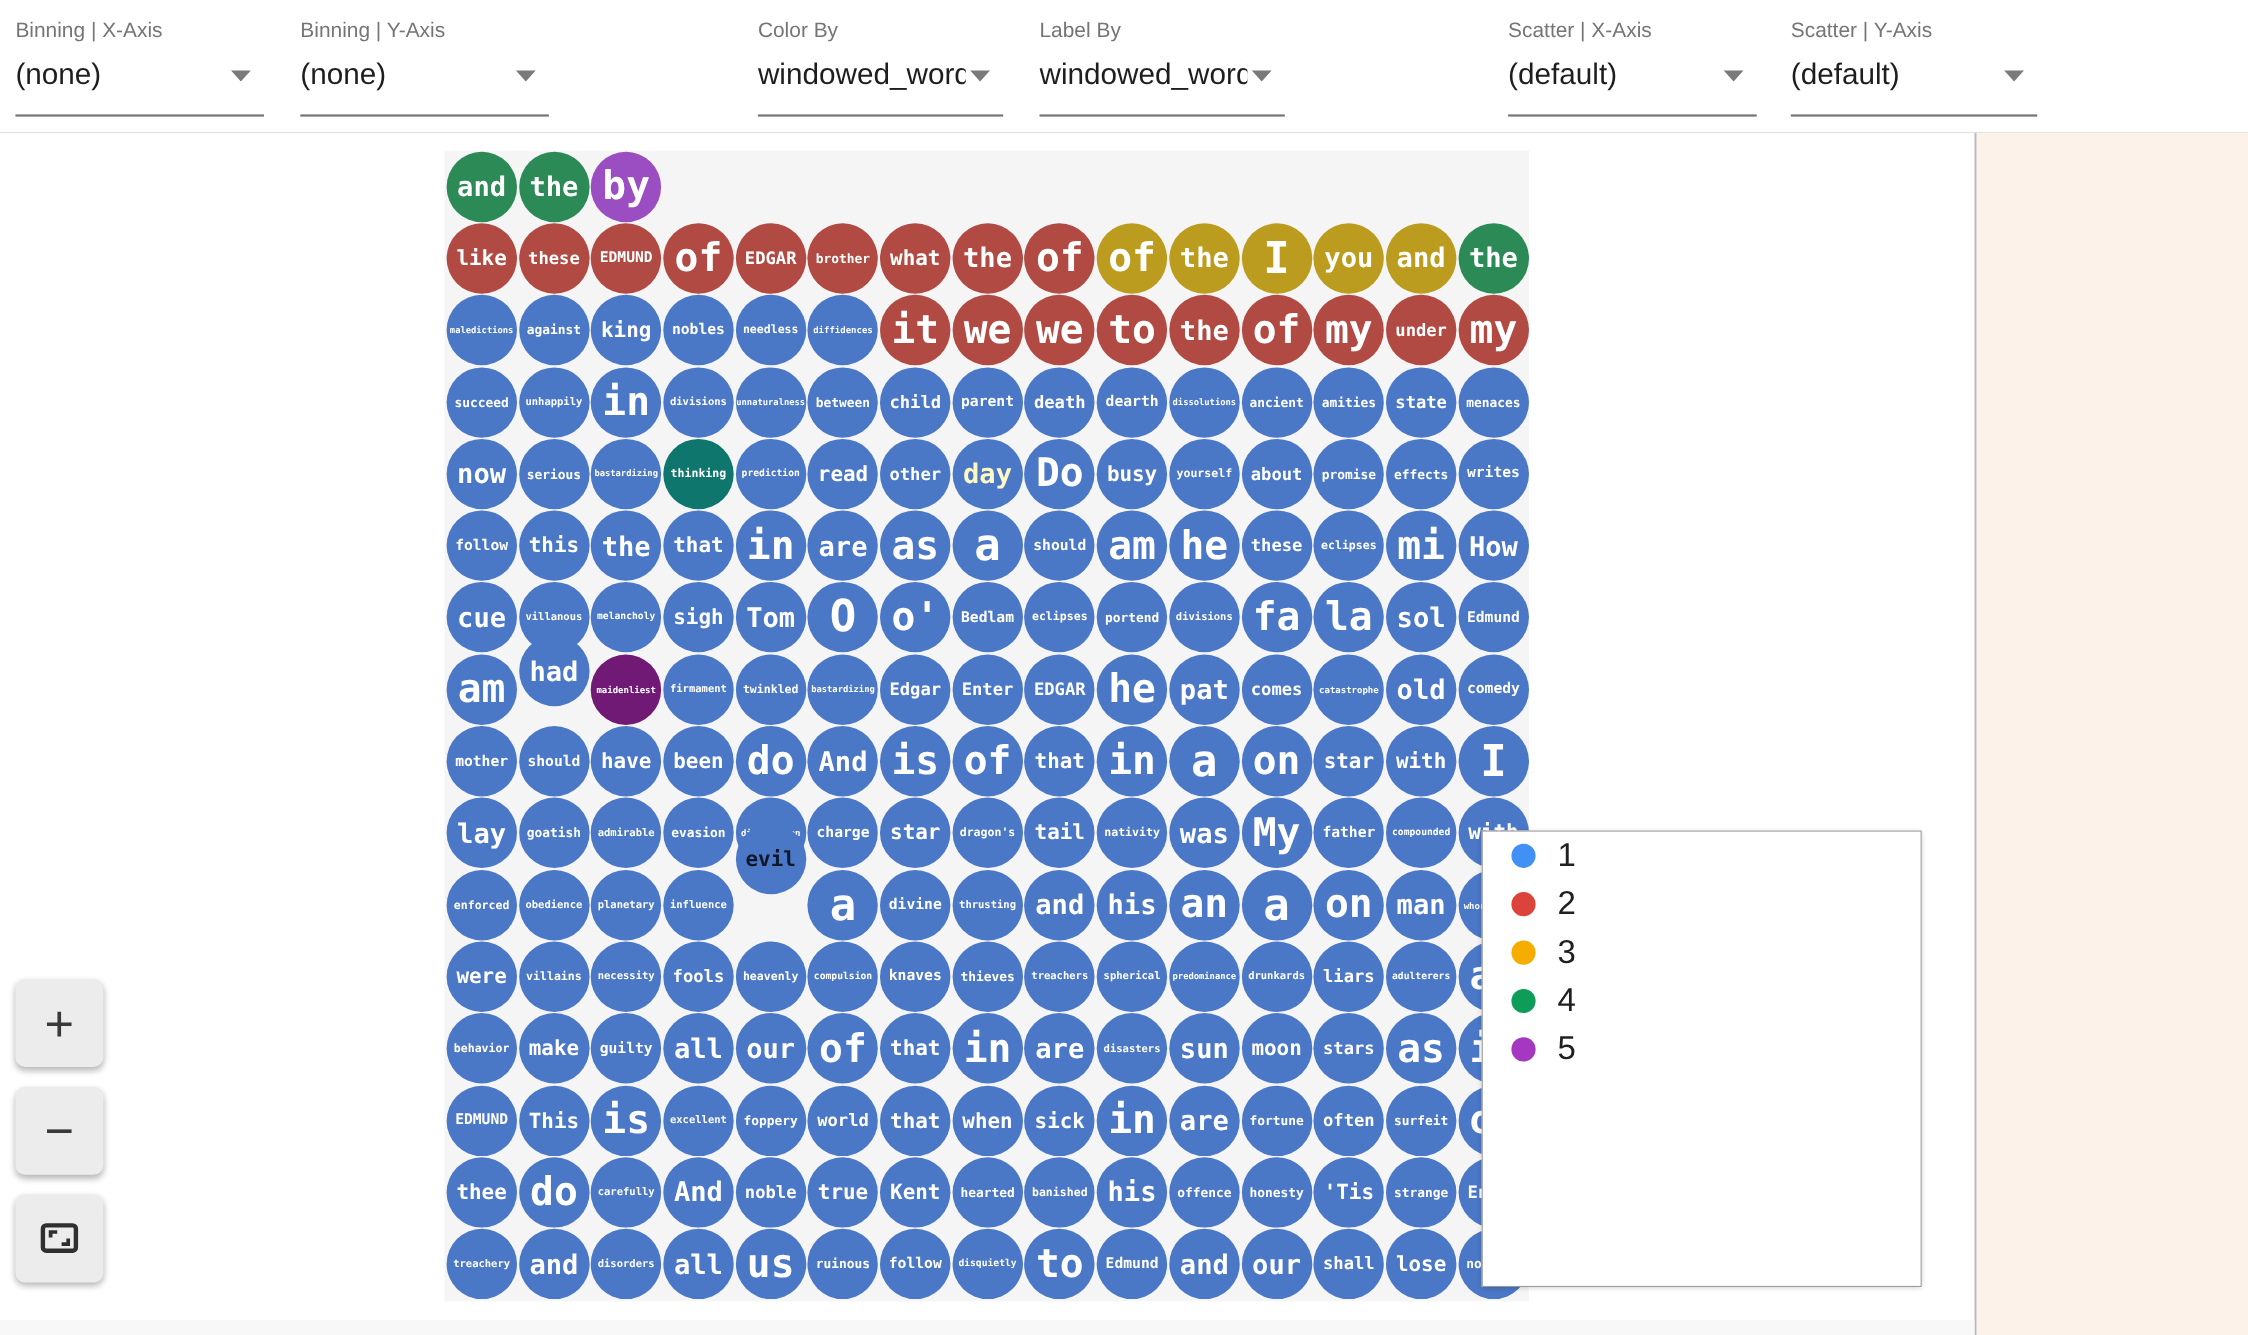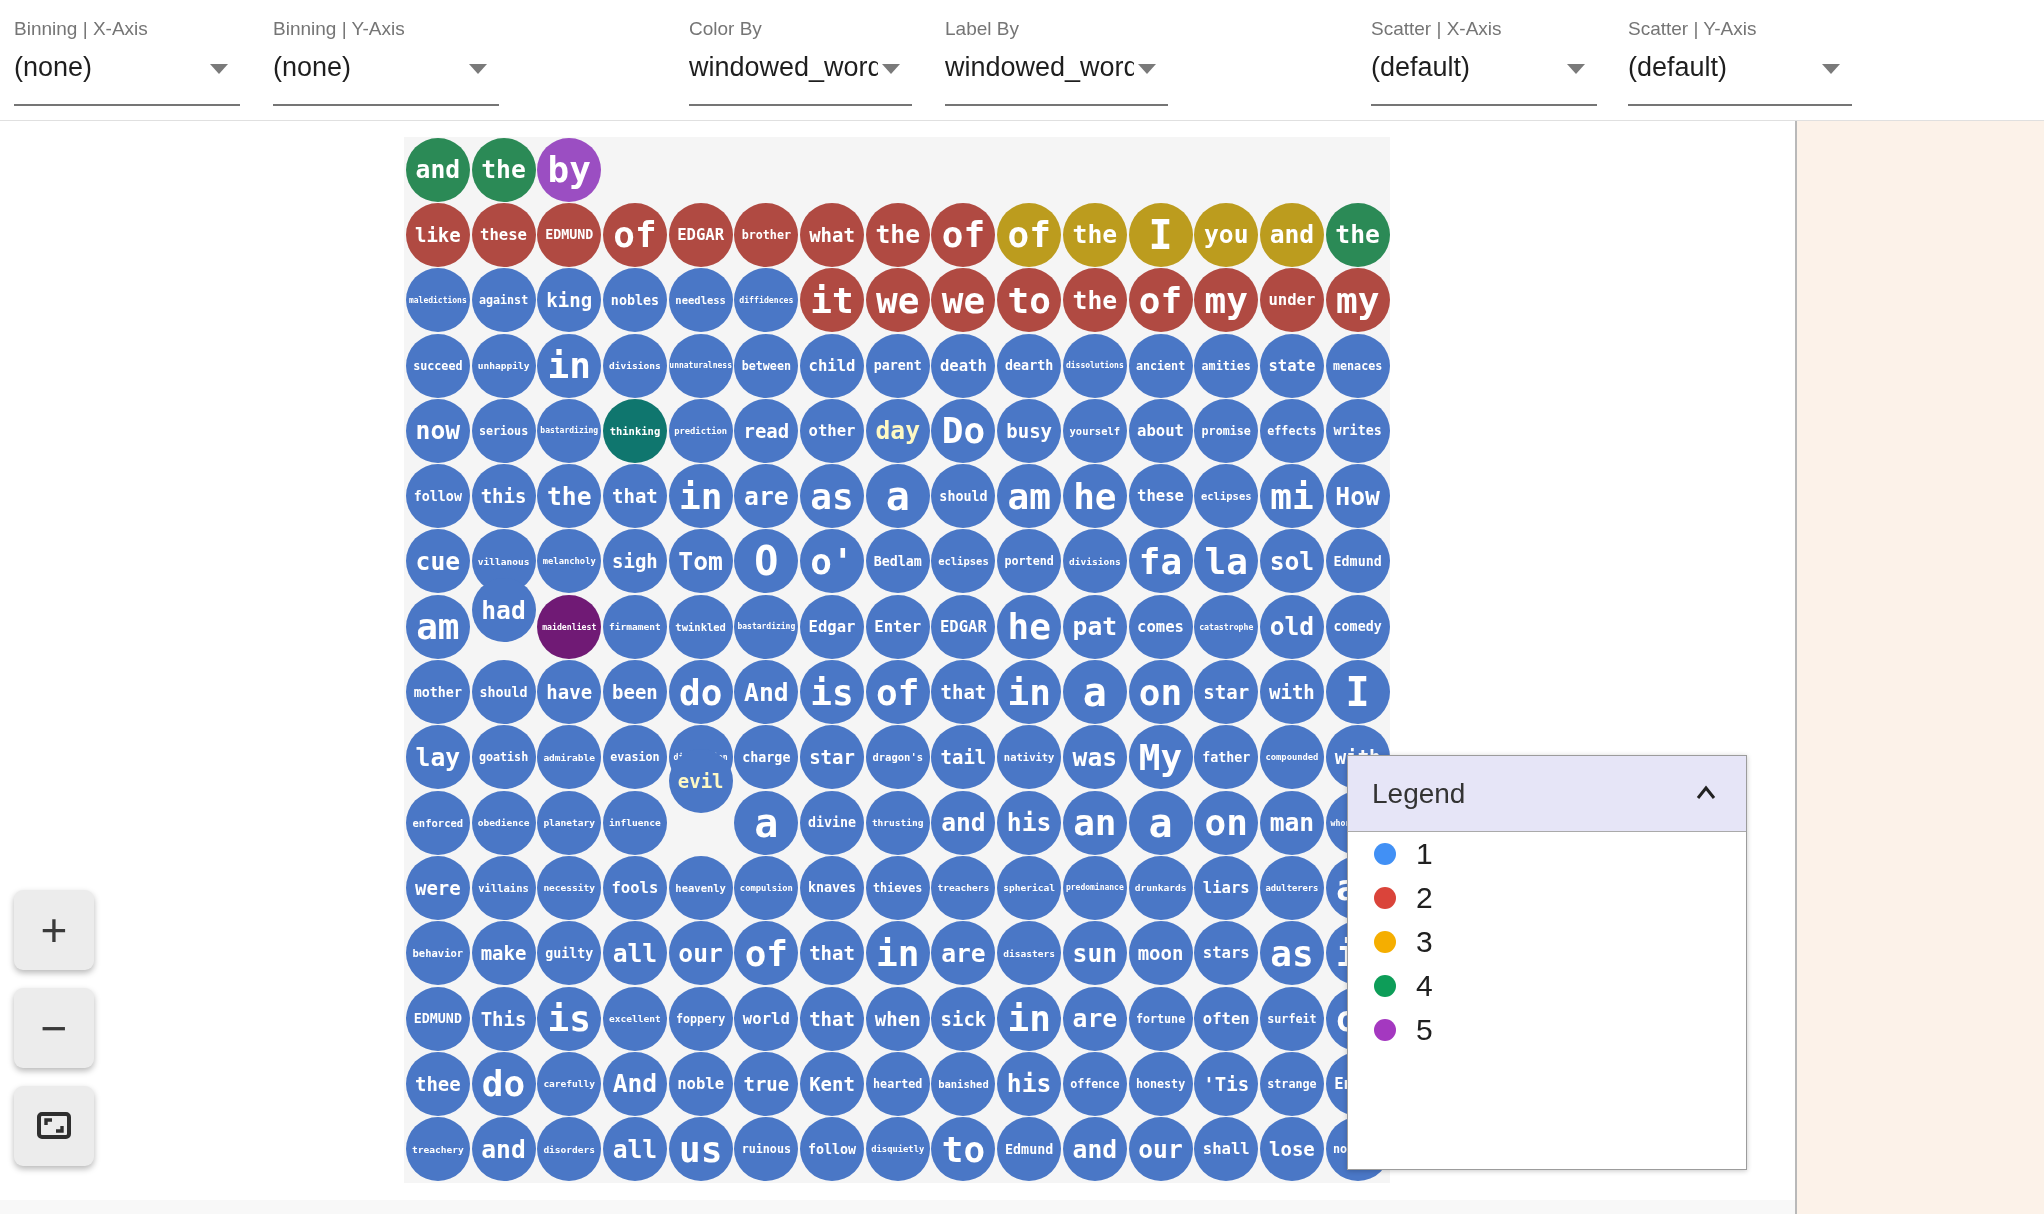--- a/index.html
+++ b/index.html
@@ -189,21 +189,21 @@
       <div class="bubble" style="left: 997.15px; top: 725.35px; height: 64px; width: 64px; background: rgb(74, 119, 198); color: rgb(255, 255, 255); font-size: 10.5px;">nativity</div>
       <div class="bubble" style="left: 1062.85px; top: 725.35px; height: 64px; width: 64px; background: rgb(74, 119, 198); color: rgb(255, 255, 255); font-size: 24.6667px;">was</div>
       <div class="bubble" style="left: 1128.55px; top: 725.35px; height: 64px; width: 64px; background: rgb(74, 119, 198); color: rgb(255, 255, 255); font-size: 36px;">My</div>
       <div class="bubble" style="left: 1194.25px; top: 725.35px; height: 64px; width: 64px; background: rgb(74, 119, 198); color: rgb(255, 255, 255); font-size: 13.3333px;">father</div>
       <div class="bubble" style="left: 1259.95px; top: 725.35px; height: 64px; width: 64px; background: rgb(74, 119, 198); color: rgb(255, 255, 255); font-size: 8.8px;">compounded</div>
       <div class="bubble" style="left: 1325.65px; top: 725.35px; height: 64px; width: 64px; background: rgb(74, 119, 198); color: rgb(255, 255, 255); font-size: 19px;">with</div>
       <div class="bubble" style="left: 405.85px; top: 790.65px; height: 64px; width: 64px; background: rgb(74, 119, 198); color: rgb(255, 255, 255); font-size: 10.5px;">enforced</div>
       <div class="bubble" style="left: 471.55px; top: 790.65px; height: 64px; width: 64px; background: rgb(74, 119, 198); color: rgb(255, 255, 255); font-size: 9.55556px;">obedience</div>
       <div class="bubble" style="left: 537.25px; top: 790.65px; height: 64px; width: 64px; background: rgb(74, 119, 198); color: rgb(255, 255, 255); font-size: 9.55556px;">planetary</div>
       <div class="bubble" style="left: 602.95px; top: 790.65px; height: 64px; width: 64px; background: rgb(74, 119, 198); color: rgb(255, 255, 255); font-size: 9.55556px;">influence</div>
-      <div class="bubble" style="left: 668.65px; top: 749px; height: 64px; width: 64px; background: rgb(74, 119, 198); color: #fef9c3; font-size: 19px;">evil</div>
+      <div class="bubble" style="left: 668.65px; top: 749px; height: 64px; width: 64px; background: rgb(74, 119, 198); color: #0f172a; font-size: 19px;">evil</div>
       <div class="bubble" style="left: 734.35px; top: 790.65px; height: 64px; width: 64px; background: rgb(74, 119, 198); color: rgb(255, 255, 255); font-size: 40px;">a</div>
       <div class="bubble" style="left: 800.05px; top: 790.65px; height: 64px; width: 64px; background: rgb(74, 119, 198); color: rgb(255, 255, 255); font-size: 13.3333px;">divine</div>
       <div class="bubble" style="left: 865.75px; top: 790.65px; height: 64px; width: 64px; background: rgb(74, 119, 198); color: rgb(255, 255, 255); font-size: 9.55556px;">thrusting</div>
       <div class="bubble" style="left: 931.45px; top: 790.65px; height: 64px; width: 64px; background: rgb(74, 119, 198); color: rgb(255, 255, 255); font-size: 24.6667px;">and</div>
       <div class="bubble" style="left: 997.15px; top: 790.65px; height: 64px; width: 64px; background: rgb(74, 119, 198); color: rgb(255, 255, 255); font-size: 24.6667px;">his</div>
       <div class="bubble" style="left: 1062.85px; top: 790.65px; height: 64px; width: 64px; background: rgb(74, 119, 198); color: rgb(255, 255, 255); font-size: 36px;">an</div>
       <div class="bubble" style="left: 1128.55px; top: 790.65px; height: 64px; width: 64px; background: rgb(74, 119, 198); color: rgb(255, 255, 255); font-size: 40px;">a</div>
       <div class="bubble" style="left: 1194.25px; top: 790.65px; height: 64px; width: 64px; background: rgb(74, 119, 198); color: rgb(255, 255, 255); font-size: 36px;">on</div>
       <div class="bubble" style="left: 1259.95px; top: 790.65px; height: 64px; width: 64px; background: rgb(74, 119, 198); color: rgb(255, 255, 255); font-size: 24.6667px;">man</div>
       <div class="bubble" style="left: 1325.65px; top: 790.65px; height: 64px; width: 64px; background: rgb(74, 119, 198); color: rgb(255, 255, 255); font-size: 8.18182px;">whoremaster</div>
@@ -336,26 +336,20 @@
       <path d="M14 21 V16 H20" fill="none" stroke="#2f2f2f" stroke-width="3.4"></path>
       <path d="M30 22 V27 H24" fill="none" stroke="#2f2f2f" stroke-width="3.4"></path>
     </svg>
   </button>
 
   <div class="v-divider"></div>
   <div class="detail-panel"></div>
   <div class="bottom-band"></div>
 
   <div class="legend">
-    <div class="legend-header">
-      <span class="legend-title">Legend</span>
-      <svg width="32" height="32" viewBox="0 0 32 32">
-        <polyline points="8,20 16,10 24,20" fill="none" stroke="#222" stroke-width="3"></polyline>
-      </svg>
-    </div>
     <div class="legend-body">
       <div id="legend-items">
           <div class="legend-item">
             <span class="dot" style="background: rgb(65, 144, 245);"></span>
             <span class="legend-item-label">1</span>
           </div>
           <div class="legend-item">
             <span class="dot" style="background: rgb(218, 68, 58);"></span>
             <span class="legend-item-label">2</span>
           </div>

